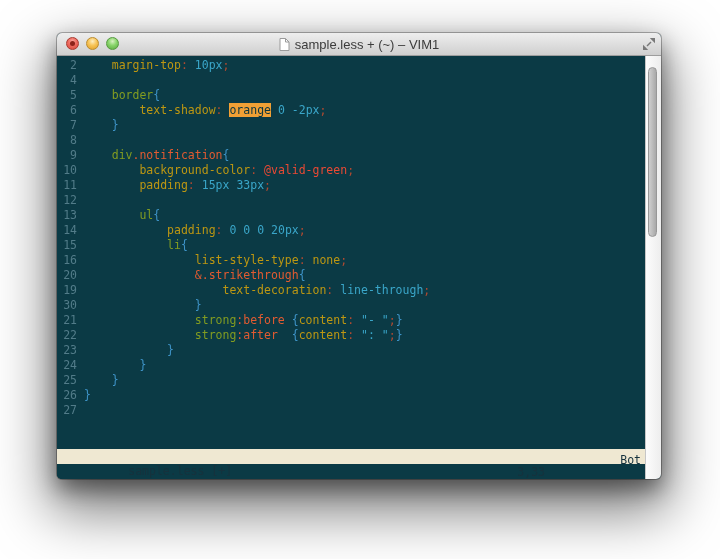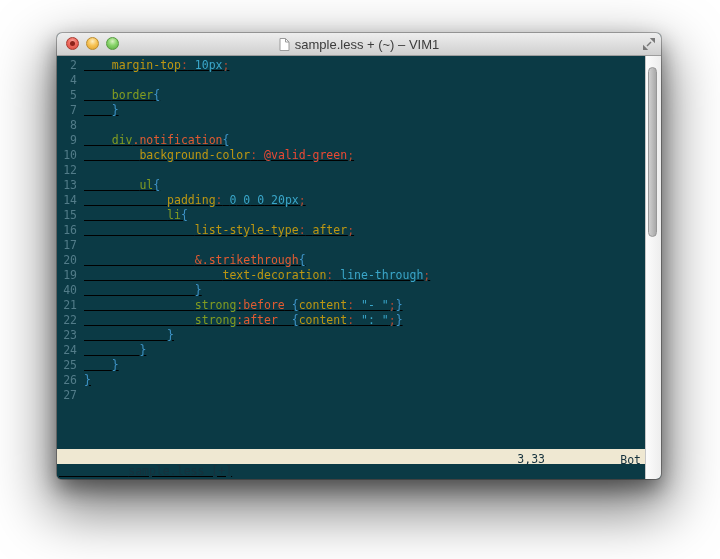--- a/index.html
+++ b/index.html
@@ -17,39 +17,39 @@
   .traffic{position:absolute;left:9px;top:4px;display:flex;gap:7px;}
   .light{width:13px;height:13px;border-radius:50%;box-sizing:border-box;position:relative;}
   .light.red{background:radial-gradient(circle at 50% 30%,#fba49c 0%,#ee6a5f 45%,#d5493c 100%);border:1px solid #a93a30;}
   .light.red::after{content:'';position:absolute;left:3px;top:3px;width:5px;height:5px;border-radius:50%;background:#8c221a;}
   .light.yellow{background:radial-gradient(circle at 50% 30%,#fdeec2 0%,#f7c457 45%,#df9e27 100%);border:1px solid #bb8c2e;}
   .light.green{background:radial-gradient(circle at 50% 30%,#d8f1c2 0%,#88d56a 45%,#5aa73f 100%);border:1px solid #569a40;}
   .titletext{display:flex;align-items:center;gap:5px;}
   .fullscreen{position:absolute;right:5px;top:4px;width:14px;height:14px;cursor:pointer;}
   
   .body{flex:1;display:flex;min-height:0;}
-  .main{flex:1;display:flex;flex-direction:column;min-width:0;background:var(--editor-bg);text-decoration:underline;}
+  .main{flex:1;display:flex;flex-direction:column;min-width:0;background:var(--editor-bg);}
   .code{flex:1;overflow:hidden;padding-top:2px;
         font:11.5px/15px "DejaVu Sans Mono",monospace;cursor:text;}
   .code-line{white-space:pre;height:15px;}
   .gutter{display:inline-block;width:20px;margin-right:7px;text-align:right;color:var(--gutter);}
   .tk-sp{color:#93a1a1;}
   .tk-prop{color:var(--prop);}
   .tk-val{color:var(--val);}
   .tk-tag{color:var(--tag);}
   .tk-sel{color:var(--sel);}
   .tk-var{color:var(--var);}
   .tk-brace{color:var(--brace);}
   .tk-punc{color:var(--punc);}
   .tk-str{color:var(--str);}
   .tk-hl{color:var(--hl-fg);background:var(--hl-bg);}
   
   .status{height:15px;flex:0 0 15px;background:var(--status-bg);color:var(--status-fg);
           font:11.5px/15px "DejaVu Sans Mono",monospace;position:relative;padding-left:2px;white-space:pre;}
-  .ruler{position:absolute;right:100px;top:3px;}
+  .ruler{position:absolute;right:100px;top:16px;}
   .scrollpos{position:absolute;right:4px;top:4px;}
   .modeline{height:15px;flex:0 0 15px;background:var(--editor-bg);
             font:bold 12px/14px "DejaVu Sans Mono",monospace;color:var(--mode-fg);padding-left:2px;white-space:pre;}
   
   .scrollcol{flex:0 0 15px;background:linear-gradient(90deg,#fcfcfc,#ededed);
              border-left:1px solid #c6c6c6;position:relative;}
   .thumb{position:absolute;left:2px;top:11px;width:9px;height:170px;border-radius:5px;
          background:linear-gradient(90deg,#cfcfcf,#a8a8a8);border:1px solid #979797;box-sizing:border-box;}
 </style>
 </head>
@@ -78,33 +78,34 @@
       </svg>
     </div>
 
     <div class="body">
       <div class="main">
         <div class="code">
           <div>
               <div class="code-line"><span class="gutter">2</span><span><span class="tk-sp">    </span><span class="tk-prop">margin-top</span><span class="tk-punc">:</span><span class="tk-sp"> </span><span class="tk-val">10px</span><span class="tk-punc">;</span></span></div>
               <div class="code-line"><span class="gutter">4</span><span></span></div>
               <div class="code-line"><span class="gutter">5</span><span><span class="tk-sp">    </span><span class="tk-tag">border</span><span class="tk-brace">{</span></span></div>
+              <div class="code-line"><span class="gutter">6</span><span><span class="tk-sp">        </span><span class="tk-prop">text-shadow</span><span class="tk-punc">:</span><span class="tk-sp"> </span><span class="tk-hl">orange</span><span class="tk-sp"> </span><span class="tk-val">0</span><span class="tk-sp"> </span><span class="tk-val">-2px</span><span class="tk-punc">;</span></span></div>
               <div class="code-line"><span class="gutter">7</span><span><span class="tk-sp">    </span><span class="tk-brace">}</span></span></div>
               <div class="code-line"><span class="gutter">8</span><span></span></div>
               <div class="code-line"><span class="gutter">9</span><span><span class="tk-sp">    </span><span class="tk-tag">div</span><span class="tk-sel">.notification</span><span class="tk-brace">{</span></span></div>
               <div class="code-line"><span class="gutter">10</span><span><span class="tk-sp">        </span><span class="tk-prop">background-color</span><span class="tk-punc">:</span><span class="tk-sp"> </span><span class="tk-var">@valid-green</span><span class="tk-punc">;</span></span></div>
+              <div class="code-line"><span class="gutter">11</span><span><span class="tk-sp">        </span><span class="tk-prop">padding</span><span class="tk-punc">:</span><span class="tk-sp"> </span><span class="tk-val">15px</span><span class="tk-sp"> </span><span class="tk-val">33px</span><span class="tk-punc">;</span></span></div>
               <div class="code-line"><span class="gutter">12</span><span></span></div>
               <div class="code-line"><span class="gutter">13</span><span><span class="tk-sp">        </span><span class="tk-tag">ul</span><span class="tk-brace">{</span></span></div>
               <div class="code-line"><span class="gutter">14</span><span><span class="tk-sp">            </span><span class="tk-prop">padding</span><span class="tk-punc">:</span><span class="tk-sp"> </span><span class="tk-val">0</span><span class="tk-sp"> </span><span class="tk-val">0</span><span class="tk-sp"> </span><span class="tk-val">0</span><span class="tk-sp"> </span><span class="tk-val">20px</span><span class="tk-punc">;</span></span></div>
               <div class="code-line"><span class="gutter">15</span><span><span class="tk-sp">            </span><span class="tk-tag">li</span><span class="tk-brace">{</span></span></div>
-              <div class="code-line"><span class="gutter">16</span><span><span class="tk-sp">                </span><span class="tk-prop">list-style-type</span><span class="tk-punc">:</span><span class="tk-sp"> </span><span class="tk-prop">after</span><span class="tk-punc">;</span></span></div>
-              <div class="code-line"><span class="gutter">17</span><span></span></div>
+              <div class="code-line"><span class="gutter">16</span><span><span class="tk-sp">                </span><span class="tk-prop">list-style-type</span><span class="tk-punc">:</span><span class="tk-sp"> </span><span class="tk-prop">none</span><span class="tk-punc">;</span></span></div>
               <div class="code-line"><span class="gutter">20</span><span><span class="tk-sp">                </span><span class="tk-sel">&amp;.strikethrough</span><span class="tk-brace">{</span></span></div>
               <div class="code-line"><span class="gutter">19</span><span><span class="tk-sp">                    </span><span class="tk-prop">text-decoration</span><span class="tk-punc">:</span><span class="tk-sp"> </span><span class="tk-val">line-through</span><span class="tk-punc">;</span></span></div>
-              <div class="code-line"><span class="gutter">40</span><span><span class="tk-sp">                </span><span class="tk-brace">}</span></span></div>
+              <div class="code-line"><span class="gutter">30</span><span><span class="tk-sp">                </span><span class="tk-brace">}</span></span></div>
               <div class="code-line"><span class="gutter">21</span><span><span class="tk-sp">                </span><span class="tk-tag">strong</span><span class="tk-sel">:before</span><span class="tk-sp"> </span><span class="tk-brace">{</span><span class="tk-prop">content</span><span class="tk-punc">:</span><span class="tk-sp"> </span><span class="tk-str">"- "</span><span class="tk-punc">;</span><span class="tk-brace">}</span></span></div>
               <div class="code-line"><span class="gutter">22</span><span><span class="tk-sp">                </span><span class="tk-tag">strong</span><span class="tk-sel">:after</span><span class="tk-sp">  </span><span class="tk-brace">{</span><span class="tk-prop">content</span><span class="tk-punc">:</span><span class="tk-sp"> </span><span class="tk-str">": "</span><span class="tk-punc">;</span><span class="tk-brace">}</span></span></div>
               <div class="code-line"><span class="gutter">23</span><span><span class="tk-sp">            </span><span class="tk-brace">}</span></span></div>
               <div class="code-line"><span class="gutter">24</span><span><span class="tk-sp">        </span><span class="tk-brace">}</span></span></div>
               <div class="code-line"><span class="gutter">25</span><span><span class="tk-sp">    </span><span class="tk-brace">}</span></span></div>
               <div class="code-line"><span class="gutter">26</span><span><span class="tk-brace">}</span></span></div>
               <div class="code-line"><span class="gutter">27</span><span></span></div>
             </div>
         </div>
         <div class="status">

